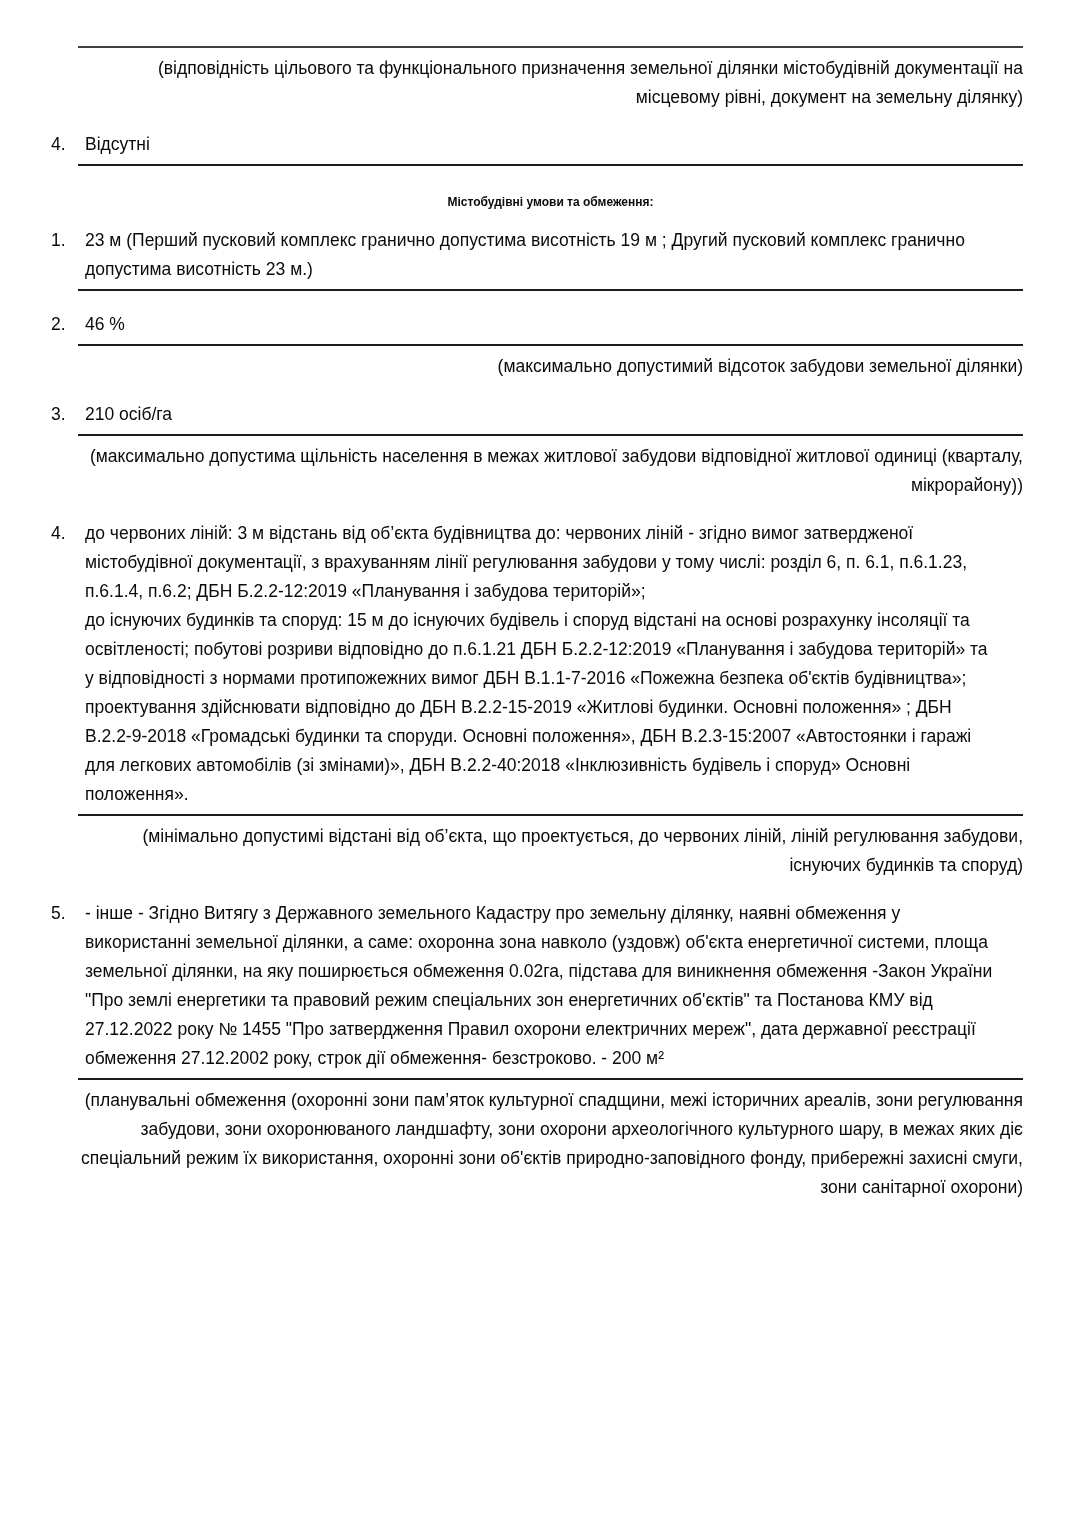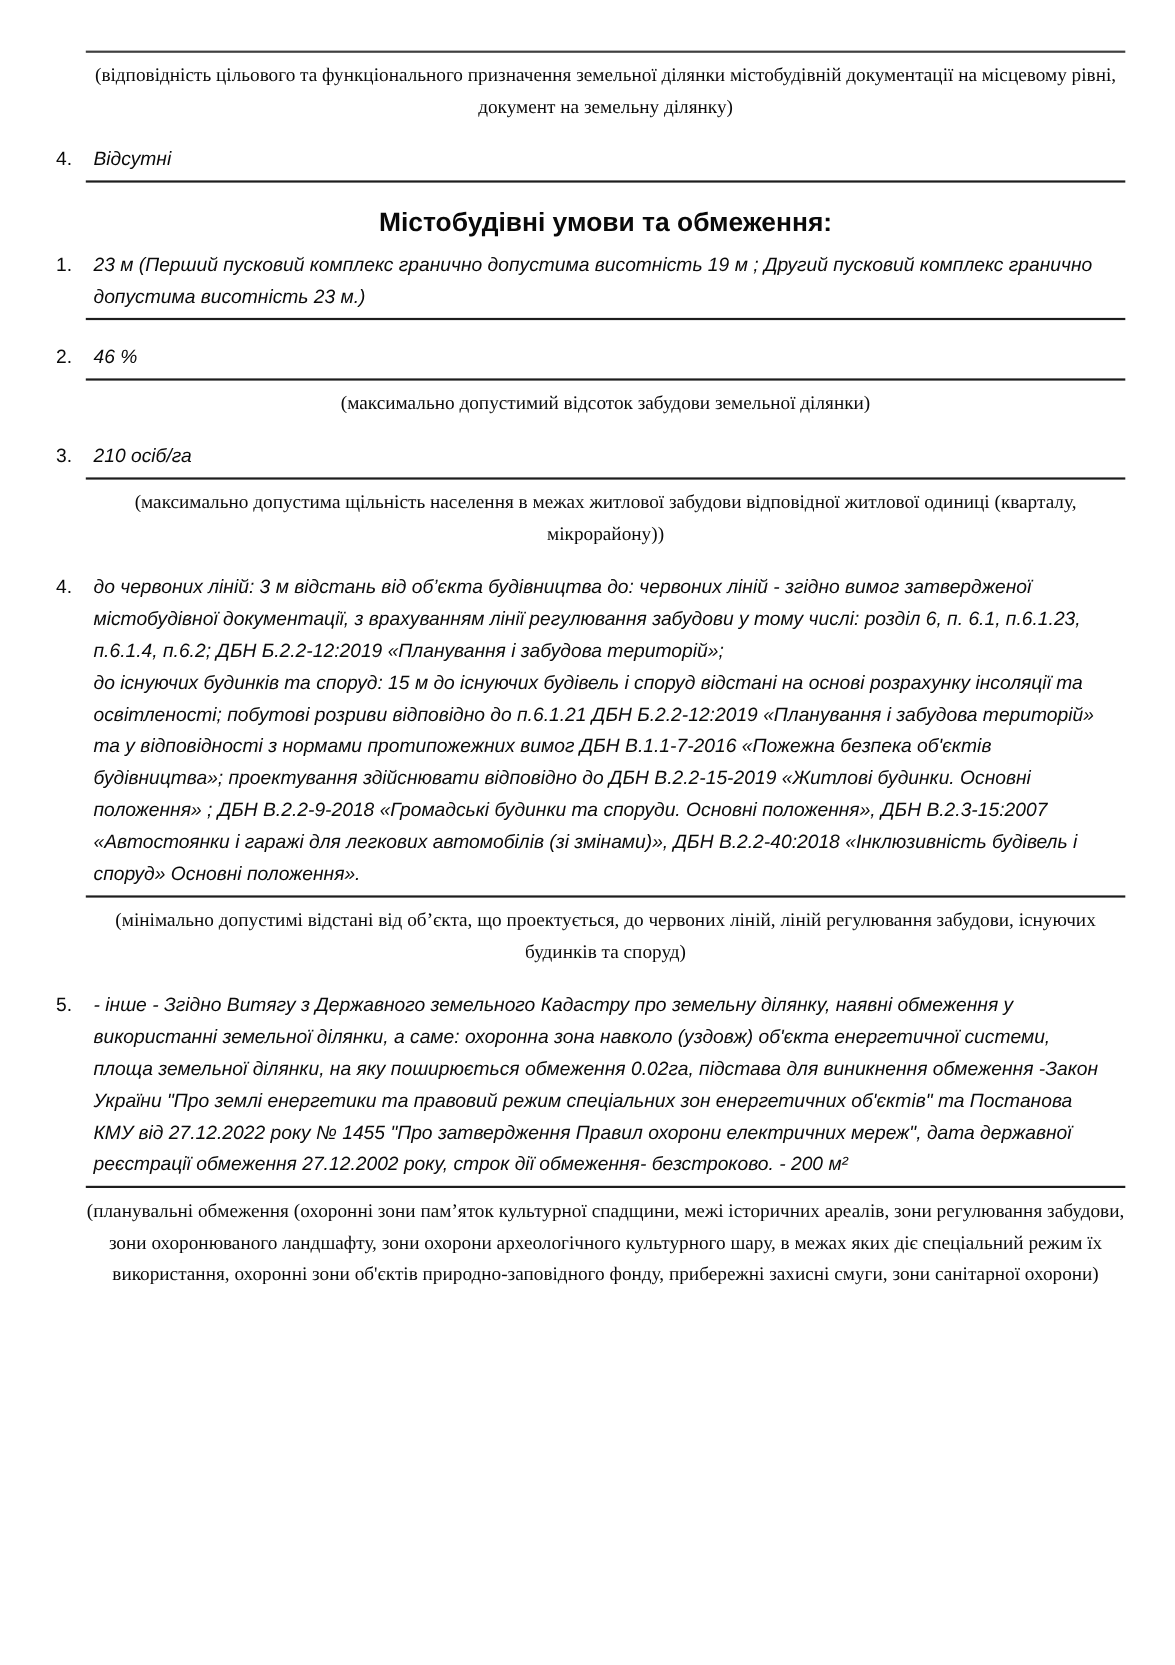--- a/index.html
+++ b/index.html
@@ -30,44 +30,42 @@
     margin: 5px 0 0 0;
     height: 0;
   }
   .rule-top {
     margin-top: 0;
     border-top-width: 2.5px;
     border-top-color: #3f3f3f;
   }
   .caption {
     margin-top: 6px;
-    text-align: center;
+    text-align: right;
     white-space: pre-line;
-    font-family: Liberation Serif, serif;
   }
   .item {
     display: flex;
     margin-top: 19px;
   }
   .item-absent { margin-top: 18px; }
   .item-first  { margin-top: 9px; }
   .num {
     flex: none;
     width: 34px;
     margin-left: -27px;
   }
   .item-text {
     flex: 1;
     padding-right: 24px;
     white-space: pre-line;
-    font-style: italic;
   }
   .heading {
     margin: 22px 0 0 0;
-    font-size: 24px;
+    font-size: 12px;
     font-weight: bold;
     text-align: center;
     line-height: 29px;
   }
 </style>
 </head>
 <body>
 
 <div class="page">
   <div class="content">

